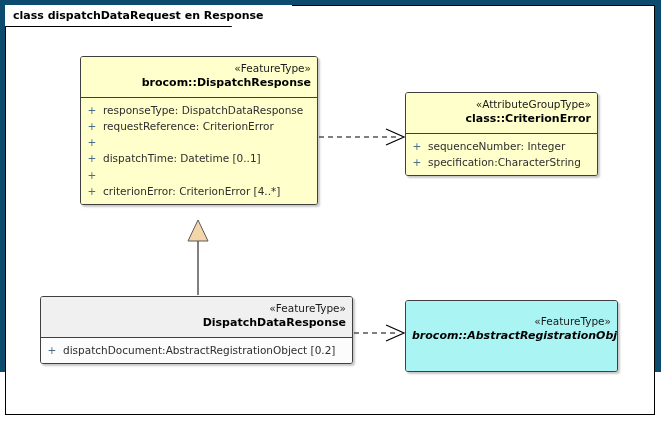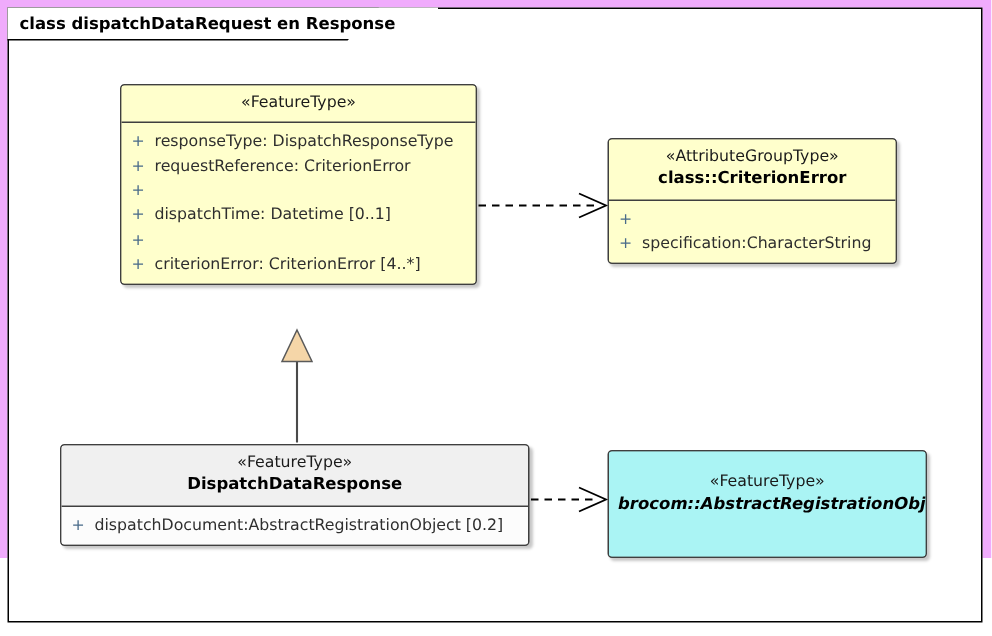--- a/index.html
+++ b/index.html
@@ -12,21 +12,21 @@
     width: 661px;
     height: 424px;
     position: relative;
     overflow: hidden;
   }
   #canvas {
     position: absolute;
     left: 0; top: 0;
     width: 661px;
     height: 372px;
-    background: #f0abfc;
+    background: #0c4a6e;
   }
   
   .frame {
     position: absolute;
     left: 5px;
     top: 5px;
     width: 650px;
     height: 410px;
     box-sizing: border-box;
     border: 1px solid #000000;
@@ -71,21 +71,21 @@
     box-sizing: border-box;
     border: 1px solid #3f3f3f;
     border-radius: 3px;
     z-index: 3;
     box-shadow: 2px 2px 2px rgba(0,0,0,0.22);
     overflow: hidden;
   }
   .uml .head {
     box-sizing: border-box;
     padding: 5px 6px 6px 6px;
-    text-align: center;
+    text-align: right;
     line-height: 1.28;
   }
   .uml .stereo {
     font-size: 10.5px;
     color: #1a1a1a;
     white-space: nowrap;
   }
   .uml .cname {
     font-size: 11px;
     font-weight: bold;
@@ -175,26 +175,27 @@
 
     <g>
       <line x1="354" y1="333" x2="396" y2="333" stroke="#000000" stroke-width="1.2" stroke-dasharray="5,4"></line>
       <polyline points="386,325 404,333 386,341" fill="none" stroke="#000000" stroke-width="1.2"></polyline>
     </g>
   </svg>
 
   <div class="uml yellow" id="cls-dispatchresponse">
     <div class="head">
       <div class="stereo">«FeatureType»</div>
+      <div class="cname">brocom::DispatchResponse</div>
     </div>
     <div class="sep"></div>
     <div class="attrs">
       <div class="attr">
         <span class="vis">+</span>
-        <span class="txt">responseType: DispatchResponseType</span>
+        <span class="txt">responseType: DispatchDataResponse</span>
       </div>
       <div class="attr">
         <span class="vis">+</span>
         <span class="txt">requestReference: CriterionError</span>
       </div>
       <div class="attr">
         <span class="vis">+</span>
       </div>
       <div class="attr">
         <span class="vis">+</span>
@@ -212,20 +213,21 @@
 
   <div class="uml yellow" id="cls-criterionerror">
     <div class="head">
       <div class="stereo">«AttributeGroupType»</div>
       <div class="cname">class::CriterionError</div>
     </div>
     <div class="sep"></div>
     <div class="attrs">
       <div class="attr">
         <span class="vis">+</span>
+        <span class="txt">sequenceNumber: Integer</span>
       </div>
       <div class="attr">
         <span class="vis">+</span>
         <span class="txt">specification:CharacterString</span>
       </div>
     </div>
   </div>
 
   <div class="uml grey" id="cls-dispatchdataresponse">
     <div class="head">

